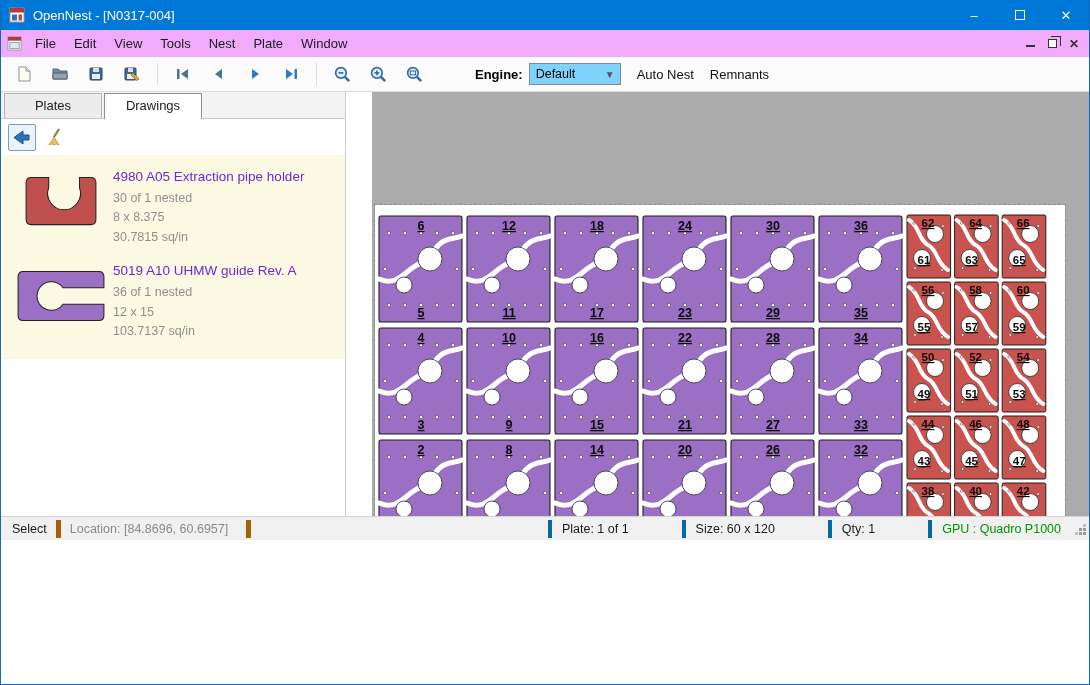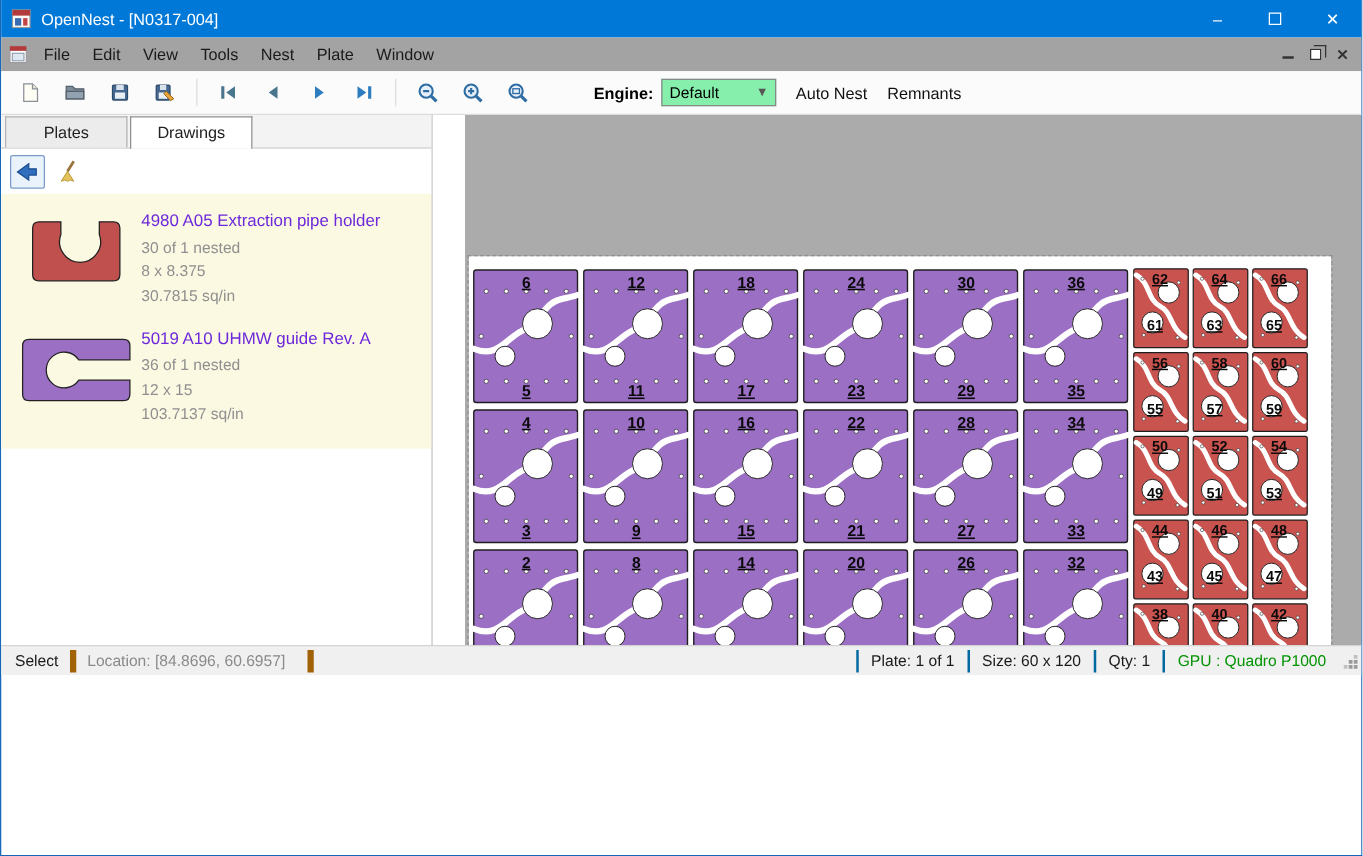--- a/index.html
+++ b/index.html
@@ -8,36 +8,36 @@
 
   
   .titlebar { height:30px; background:#0078D7; color:#fff; display:flex; align-items:center; padding-left:8px; flex:none; }
   .titlebar .app-icon { width:16px; height:16px; margin-right:8px; flex:none; }
   .titlebar .title { font-size:13px; }
   .caption-buttons { margin-left:auto; display:flex; height:30px; }
   .cap-btn { width:46px; height:30px; display:flex; align-items:center; justify-content:center; color:#fff; font-size:13px; }
   .max-box { width:10px; height:10px; border:1px solid #fff; }
 
   
-  .menubar { height:27px; background:#a3a3a3; display:flex; align-items:center; padding-left:6px; flex:none; }
+  .menubar { height:27px; background:#f0abfc; display:flex; align-items:center; padding-left:6px; flex:none; }
   .menubar .mdi-icon { width:15px; height:15px; margin-right:4px; }
   .menu-item { font-size:13px; color:#1a1a1a; padding:4px 9px; }
   .mdi-controls { margin-left:auto; display:flex; align-items:center; padding-right:4px; }
   .mdi-btn { width:22px; height:20px; display:flex; align-items:center; justify-content:center; color:#333; }
   .mdi-min { width:9px; border-bottom:2px solid #333; margin-top:4px; }
   .mdi-restore { position:relative; width:9px; height:9px; border:1px solid #333; background:#fdfdfd; }
   .mdi-restore::before { content:""; position:absolute; left:2px; top:-4px; width:9px; height:9px; border:1px solid #333; border-bottom:none; border-left:none; }
   .mdi-close { font-size:12px; font-weight:bold; }
 
   
   .toolbar { height:35px; background:#fbfbfb; border-bottom:1px solid #ddd; display:flex; align-items:center; padding-left:8px; flex:none; }
   .tb-btn { width:30px; height:28px; display:flex; align-items:center; justify-content:center; margin-right:6px; border-radius:2px; }
   .tb-sep { width:1px; height:22px; background:#ddd; margin:0 10px 0 4px; }
   .engine-label { font-size:13px; font-weight:bold; margin:0 6px 0 40px; }
-  .engine-select { width:92px; height:22px; border:1px solid #888; background:#86efac; display:flex; align-items:center; font-size:12.5px; padding-left:6px; position:relative; }
+  .engine-select { width:92px; height:22px; border:1px solid #888; background:#7dd3fc; display:flex; align-items:center; font-size:12.5px; padding-left:6px; position:relative; }
   .engine-select .chev { margin-left:auto; padding-right:5px; color:#555; font-size:10px; }
   .tb-label { font-size:13px; color:#111; margin-left:16px; }
 
   
   .main { height:424px; display:flex; flex:none; }
   .left-panel { width:345px; background:#fff; border-right:1px solid #cfcfcf; display:flex; flex-direction:column; flex:none; }
   .tabstrip { height:27px; background:#f3f3f3; display:flex; align-items:flex-end; padding:3px 0 0 3px; border-bottom:1px solid #c9c9c9; flex:none; }
   .tab { width:98px; text-align:center; font-size:13px; padding:4px 0 5px 0; border:1px solid #b3b3b3; border-bottom:none; background:#ececec; color:#222; margin-right:2px; }
   .tab.active { background:#fff; border-color:#8f8f8f; position:relative; z-index:2; margin-bottom:-1px; padding-bottom:6px; }
   .panel-toolbar { height:36px; display:flex; align-items:center; padding-left:7px; background:#fff; flex:none; }
@@ -55,21 +55,21 @@
   .plate { position:absolute; left:29px; top:113px; width:690px; height:345px; background:#fff; outline:1px dashed #8f8f8f; }
   .plate svg { display:block; width:690px; height:345px; }
   svg text { font-family:"Liberation Sans",sans-serif; }
 
   
   .statusbar { height:24px; background:#f0f0f0; border-top:1px solid #d4d4d4; display:flex; align-items:center; font-size:12.5px; color:#1a1a1a; flex:none; }
   .sb-seg { height:18px; display:flex; align-items:center; padding:0 9px; border-right:5px solid #a16207; }
   .sb-mode { padding-left:11px; min-width:52px; }
   .sb-location { color:#8a8a8a; min-width:190px; }
   .sb-right { margin-left:auto; display:flex; align-items:center; }
-  .sb-rseg { height:18px; display:flex; align-items:center; padding:0 10px; border-left:2px solid #0369a1; }
+  .sb-rseg { height:18px; display:flex; align-items:center; padding:0 10px; border-left:4px solid #0369a1;margin-left:43px; }
   .gpu { color:#029402; }
   .grip { position:relative; width:14px; height:14px; margin:0 2px 0 2px; }
   .grip::after { content:""; position:absolute; right:1px; bottom:1px; width:3px; height:3px; background:#9a9a9a;
     box-shadow:-4px 0 #9a9a9a, 0 -4px #9a9a9a, -8px 0 #c0c0c0, 0 -8px #c0c0c0, -4px -4px #9a9a9a; }
 </style>
 </head>
 <body>
 
 <div class="window">
 

